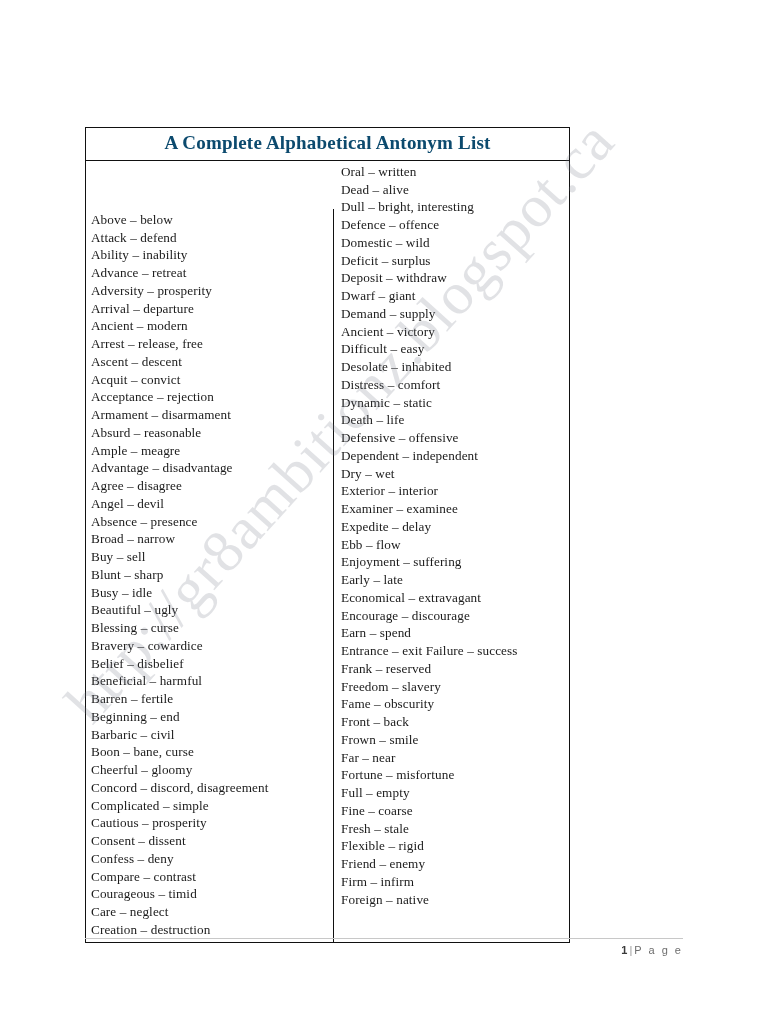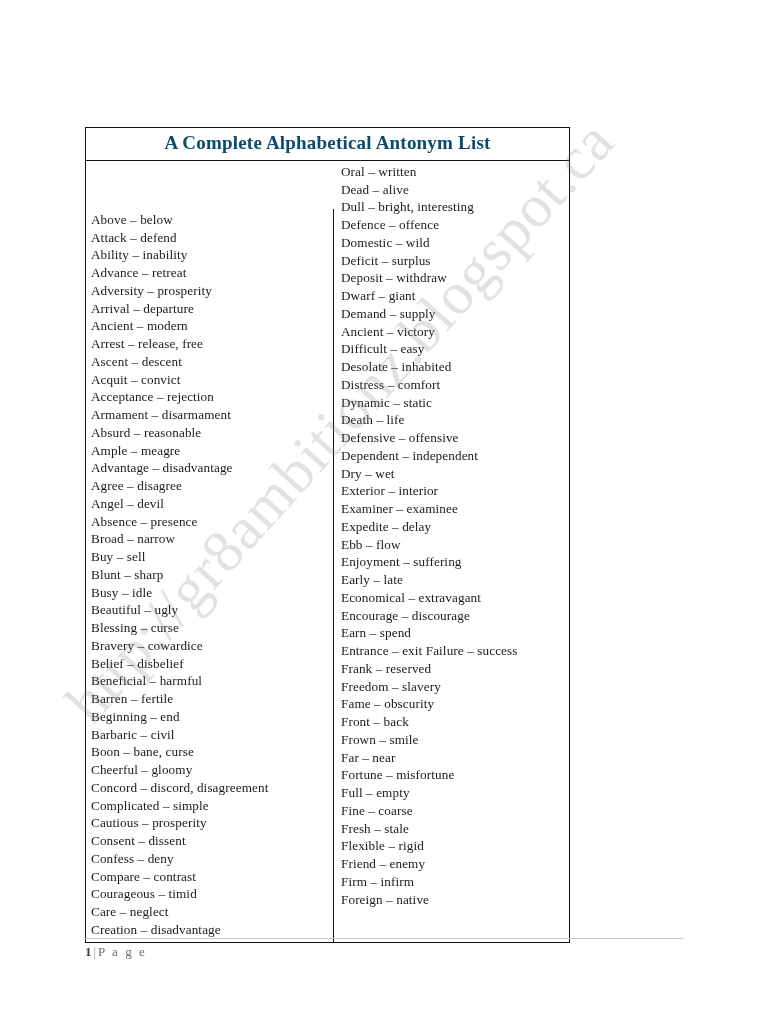--- a/index.html
+++ b/index.html
@@ -106,23 +106,23 @@
     top: 938px;
     width: 598px;
     z-index: 2;
   }
   .footer-rule {
     width: 100%;
     height: 1px;
     background: #c8c8c8;
   }
   .footer-text {
-    text-align: left;
-    font-family: Liberation Serif, serif;
-    font-size: 13px;
+    text-align: right;
+    font-family: Liberation Sans, sans-serif;
+    font-size: 11px;
     color: #6d6d6d;
     letter-spacing: 2px;
     padding-top: 5px;
   }
   .footer-pagenum {
     font-weight: bold;
     color: #3a3a3a;
   }
   .footer-sep {
     color: #9a9a9a;
@@ -178,21 +178,21 @@
           <div class="entry">Boon – bane, curse</div>
           <div class="entry">Cheerful – gloomy</div>
           <div class="entry">Concord – discord, disagreement</div>
           <div class="entry">Complicated – simple</div>
           <div class="entry">Cautious – prosperity</div>
           <div class="entry">Consent – dissent</div>
           <div class="entry">Confess – deny</div>
           <div class="entry">Compare – contrast</div>
           <div class="entry">Courageous – timid</div>
           <div class="entry">Care – neglect</div>
-          <div class="entry">Creation – disadvantage</div>
+          <div class="entry">Creation – destruction</div>
         </div>
       <div class="col col-right">
           <div class="entry">Oral – written</div>
           <div class="entry">Dead – alive</div>
           <div class="entry">Dull – bright, interesting</div>
           <div class="entry">Defence – offence</div>
           <div class="entry">Domestic – wild</div>
           <div class="entry">Deficit – surplus</div>
           <div class="entry">Deposit – withdraw</div>
           <div class="entry">Dwarf – giant</div>

